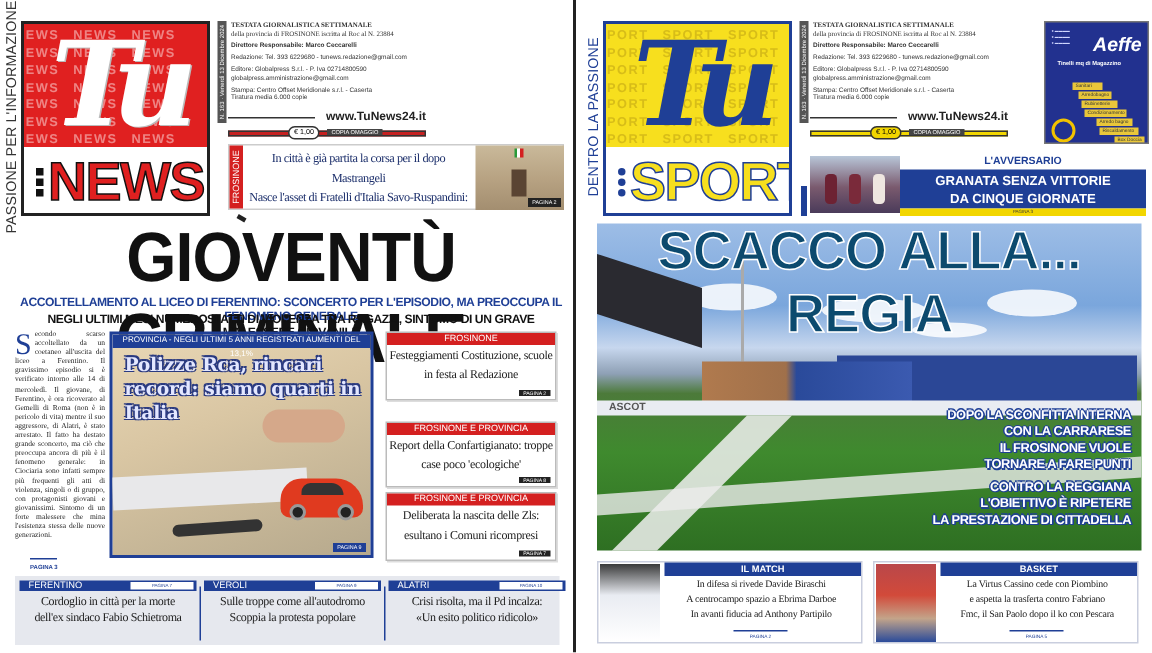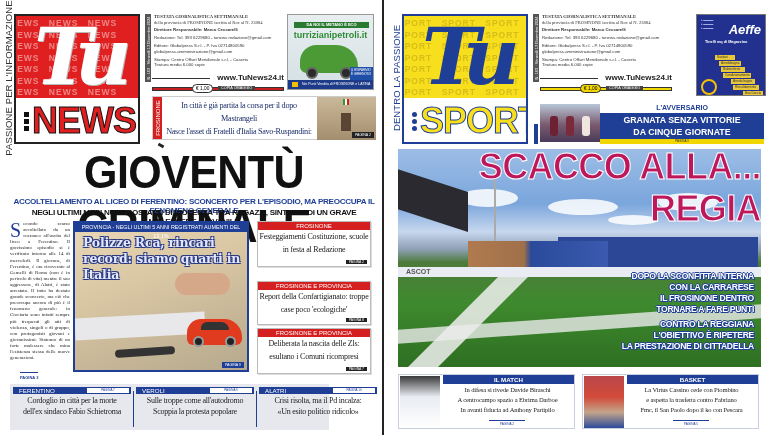--- a/index.html
+++ b/index.html
@@ -110,21 +110,21 @@
   .polizze .keys { position: absolute; left: 40px; top: 125px; width: 60px; height: 8px; background: #333; border-radius: 4px; transform: rotate(-4deg); }
   .polizze .pag { position: absolute; right: 3px; bottom: 2px; font-size: 3.6px; background: #1f3f96; color: #fff; padding: 1px 3px; }
 
   
   .side-box { position: absolute; left: 257px; width: 114px; background: #fff; border: 1px solid #bbb; box-shadow: 1px 1px 0 #ddd; }
   .side-box .lbl { height: 8px; background: #d42020; color: #fff; font-size: 6px; line-height: 8px; text-align: center; }
   .side-box .txt { font-family: "Liberation Serif", serif; font-size: 8px; line-height: 12.5px; text-align: center; color: #222; padding-top: 1px; letter-spacing: -0.2px; }
   .side-box .pg { position: absolute; right: 3px; bottom: 2px; font-size: 3.4px; background: #222; color: #fff; padding: 0 3px; }
 
   
-  .bottom-row { position: absolute; left: 10px; top: 384px; width: 319px; height: 46px; background: #e6e8ee; padding-left: 32px; }
+  .bottom-row { position: absolute; left: 10px; top: 384px; width: 363px; height: 46px; background: #e6e8ee; padding-left: 32px; }
   .bottom-cell { position: absolute; top: 3px; width: 118px; height: 42px; }
   .bottom-cell .hdr { position: relative; height: 7px; background: #1f3f96; color: #fff; font-size: 6.2px; line-height: 7px; padding-left: 6px; }
   .bottom-cell .hdr .pg { position: absolute; right: 2px; top: 1px; height: 5px; width: 42px; background: #fff; color: #1f3f96; font-size: 3px; text-align: center; line-height: 5px; }
   .bottom-cell .txt { font-family: "Liberation Serif", serif; font-size: 8px; line-height: 11px; text-align: center; color: #222; padding-top: 1px; letter-spacing: -0.25px; }
   .bottom-sep { position: absolute; top: 7px; width: 1px; height: 36px; background: #1f3f96; }
 
   
   .avversario { position: absolute; left: 152px; top: 104px; width: 224px; height: 42px; background: #fff; }
   .avversario .photo { position: absolute; left: 0; top: 0; width: 60px; height: 38px; background: linear-gradient(180deg, #b8c6d8 0%, #7a5a6e 55%, #4a3b5a 100%); }
   .avversario .photo i { position: absolute; width: 8px; height: 20px; background: #6d2233; top: 12px; border-radius: 3px; }
@@ -137,21 +137,21 @@
     background: linear-gradient(180deg, #9dbde6 0%, #7aa6dc 25%, #c7d7ee 38%, #8ea0b5 46%, #4c7a3a 52%, #3f8a2e 70%, #2e6f22 100%); }
   .stadium .cloud { position: absolute; background: rgba(255,255,255,0.85); border-radius: 50%; }
   .stadium .roof { position: absolute; left: -10px; top: 30px; width: 80px; height: 40px; background: #2a2a30; transform: skewY(18deg); }
   .stadium .stand { position: absolute; left: 70px; top: 92px; width: 140px; height: 28px; background: linear-gradient(90deg, #b07a4e 0%, #a0704a 40%, #2a4a9a 45%, #3b5ab0 100%); }
   .stadium .stand2 { position: absolute; left: 160px; top: 88px; width: 200px; height: 34px; background: #2b4796; }
   .stadium .boards { position: absolute; left: 0; top: 118px; width: 363px; height: 10px; background: #e9ecf2; }
   .stadium .line1 { position: absolute; left: 40px; top: 128px; width: 30px; height: 120px; background: rgba(240,240,240,0.85); transform: skewX(-45deg); }
   .stadium .line2 { position: absolute; left: 0; top: 168px; width: 363px; height: 14px; background: rgba(235,235,235,0.8); transform: skewY(-4deg); }
   .stadium .light { position: absolute; left: 96px; top: 12px; width: 2px; height: 80px; background: #aaa; }
 
-  .headline-sport { position: absolute; left: 10px; top: 146px; width: 363px; text-align: right; font-size: 36px; font-weight: bold; color: #be185d; letter-spacing: -0.6px; line-height: 42px; -webkit-text-stroke: 1px #fff; }
+  .headline-sport { position: absolute; left: 10px; top: 146px; width: 363px; text-align: center; font-size: 36px; font-weight: bold; color: #0c4a6e; letter-spacing: -0.6px; line-height: 42px; -webkit-text-stroke: 1px #fff; }
   .sport-copy { position: absolute; right: 14px; top: 271px; width: 200px; text-align: right; font-size: 8.6px; font-weight: bold; color: #fff; line-height: 11px; text-shadow: 1px 1px 0 #1f3f96, -1px 0 0 #1f3f96, 0 -1px 0 #1f3f96, 1px 0 0 #1f3f96, 0 1px 0 #1f3f96; letter-spacing: -0.3px; }
   .sport-copy p { margin-bottom: 4px; }
 
   .sport-card { position: absolute; top: 374px; width: 177px; height: 55px; background: #fff; border: 1px solid #c9cede; }
   .sport-card .hdr { position: absolute; left: 44px; top: 0; height: 9px; background: #1f3f96; color: #fff; font-size: 6.2px; font-weight: bold; line-height: 9px; text-align: center; }
   .sport-card .photo { position: absolute; left: 1px; top: 1px; width: 40px; height: 52px; }
   .sport-card .txt { position: absolute; left: 42px; top: 10px; font-family: "Liberation Serif", serif; font-size: 6.6px; line-height: 10px; text-align: center; color: #222; letter-spacing: -0.15px; }
   .sport-card .pag { position: absolute; bottom: 2px; font-size: 3.2px; color: #1f3f96; border-top: 1px solid #1f3f96; padding-top: 1px; width: 36px; text-align: center; }
 </style>
 </head>
@@ -192,29 +192,20 @@
   <div class="site-line">
       <div class="rule"></div>
       <span>www.TuNews24.it</span>
     </div>
   <div class="price-bar">
     <div class="bar"></div>
     <span class="price">€ 1,00</span>
     <span class="free">COPIA OMAGGIO</span>
   </div>
 
-  <div class="ad-turrizi">
-    <div class="slogan">DA NOI IL METANO È ECO</div>
-    <div class="brand">turrizianipetroli.it</div>
-    <div class="car"></div>
-    <div class="wheel" style="left:18px;"></div>
-    <div class="wheel" style="left:52px;"></div>
-    <div class="callout">IL RISPARMIO È GREENOSO</div>
-    <div class="footer"><i></i><span>Nei Punti Vendita di FROSINONE e LATINA</span></div>
-  </div>
 
   <div class="teaser-news">
     <div class="tab">
         <span>FROSINONE</span>
       </div>
     <div class="txt">
       <div>In città è già partita la corsa per il dopo Mastrangeli</div>
       <div>Nasce l'asset di Fratelli d'Italia Savo-Ruspandini:</div>
     </div>
     <div class="photo">
@@ -381,21 +372,21 @@
     <div class="line1"></div>
     <div class="line2"></div>
   </div>
 
   <div class="headline-sport">SCACCO ALLA... REGIA</div>
 
   <div class="sport-copy">
     <p>
       <span>DOPO LA SCONFITTA INTERNA</span><br>
       <span>CON LA CARRARESE</span><br>
-      <span>IL FROSINONE DENTRO</span><br>
+      <span>IL FROSINONE VUOLE</span><br>
       <span>TORNARE A FARE PUNTI</span>
     </p>
     <p>
       <span>CONTRO LA REGGIANA</span><br>
       <span>L'OBIETTIVO È RIPETERE</span><br>
       <span>LA PRESTAZIONE DI CITTADELLA</span>
     </p>
   </div>
 
   <div class="sport-card" style="left:10px;">

